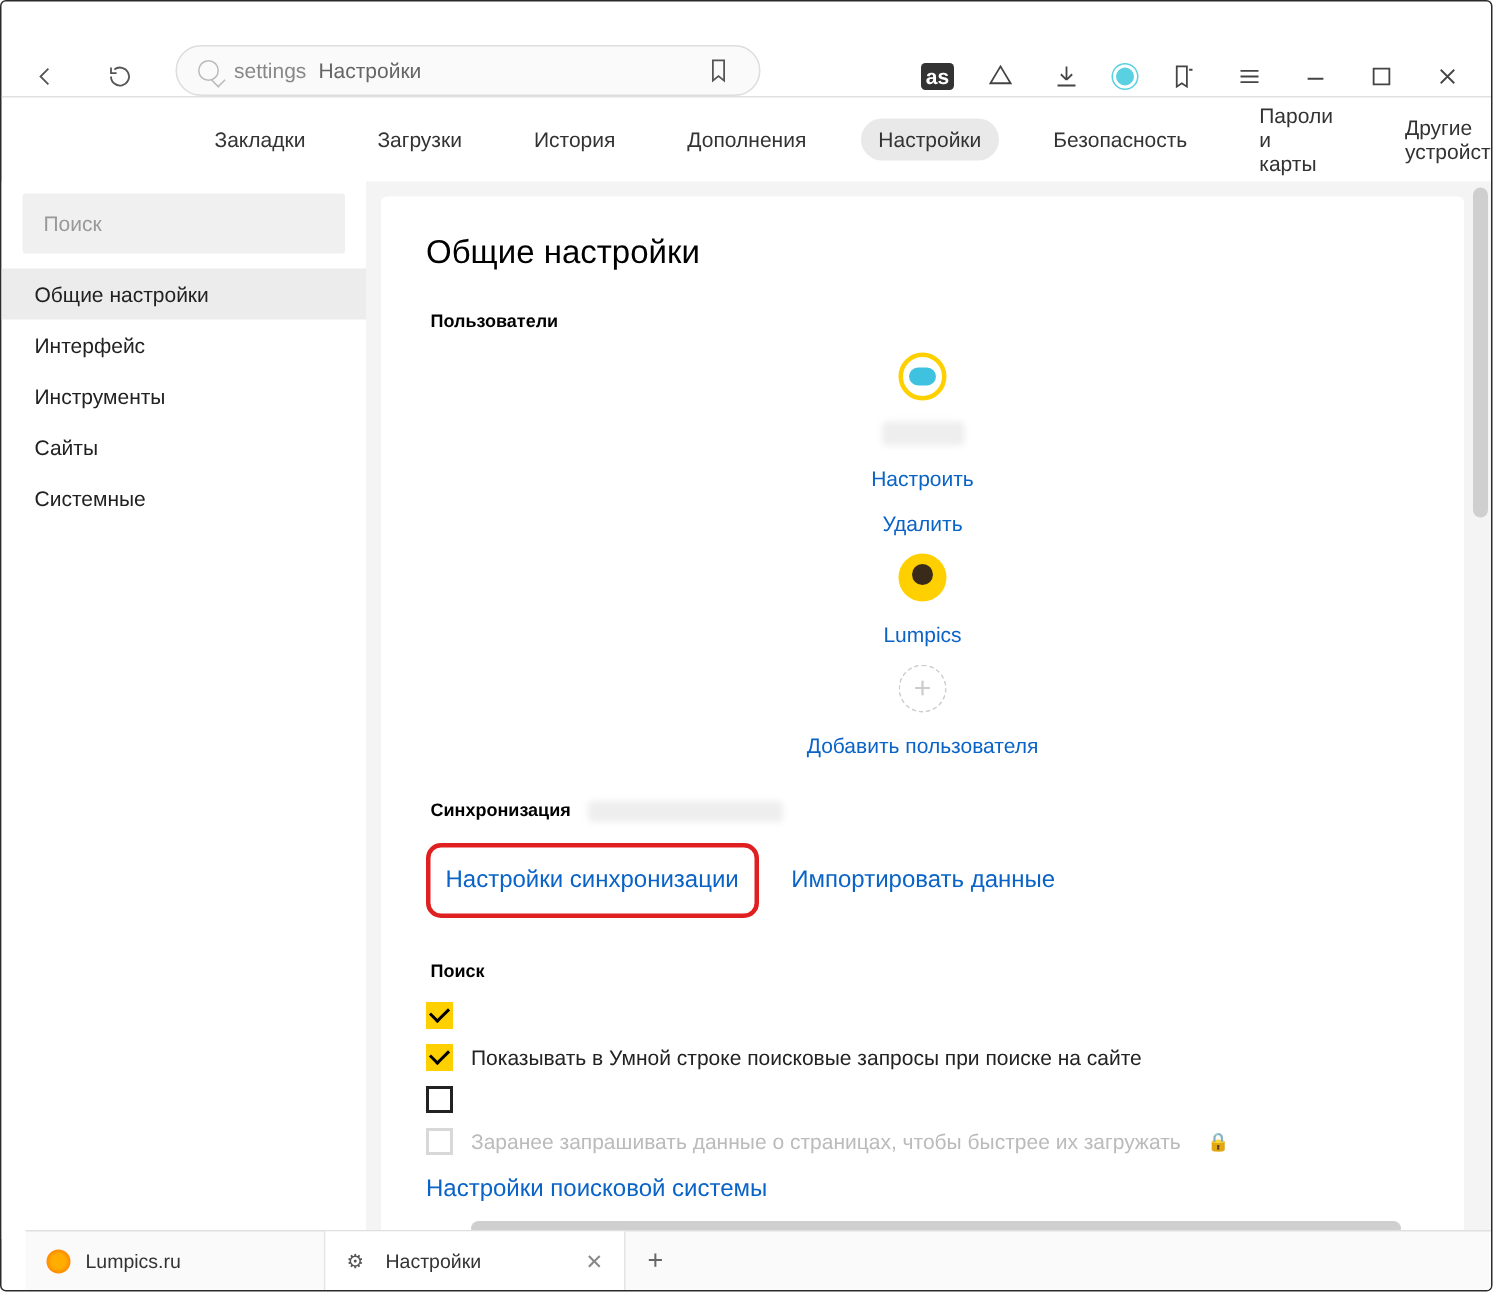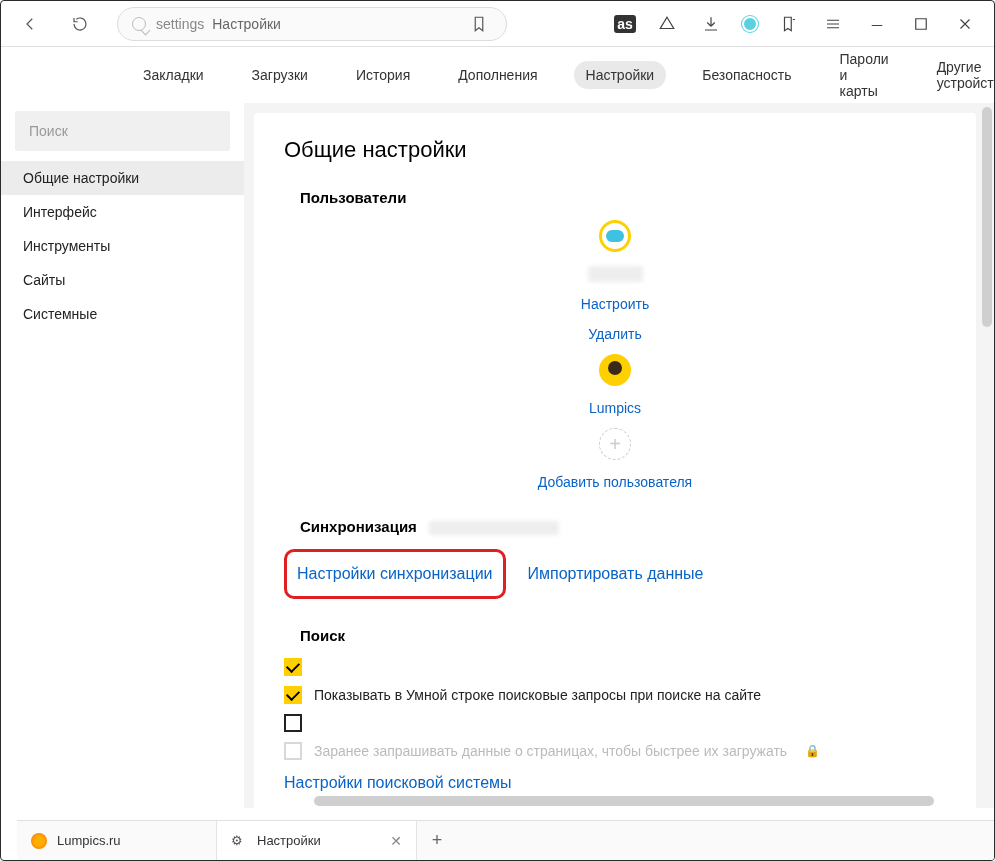--- a/index.html
+++ b/index.html
@@ -1,19 +1,19 @@
 <!DOCTYPE html>
 <html><head>
 <meta charset="utf-8">
 <style>
 * { margin:0; padding:0; box-sizing:border-box; font-family:Arial,Helvetica,sans-serif; }
 body { background:#fff; width:995px; height:861px; border:1px solid #2b2b2b; border-radius:4px; overflow:hidden; position:relative; }
 
 
-.toolbar { height:46px; display:flex; align-items:center; padding:0 16px; gap:24px; border-bottom:1px solid #e0e0e0; }
+.toolbar { height:64px; display:flex; align-items:flex-end; padding:0 16px; gap:24px; border-bottom:1px solid #e0e0e0; }
 .tb-btn { width:26px; height:26px; display:flex; align-items:center; justify-content:center; color:#555; cursor:pointer; }
 .tb-btn svg { width:18px; height:18px; stroke:#555; stroke-width:1.6; fill:none; }
 .address { flex:0 0 390px; height:34px; border:1px solid #ddd; border-radius:17px; background:#fafafa; display:flex; align-items:center; padding:0 14px; gap:10px; color:#666; font-size:14px; }
 .address .y { width:14px; height:14px; border:1.5px solid #bbb; border-radius:50%; position:relative; }
 .address .y::after { content:""; position:absolute; right:-4px; bottom:-4px; width:6px; height:6px; border-right:1.5px solid #bbb; border-bottom:1.5px solid #bbb; transform:rotate(45deg); }
 .addr-text { display:flex; gap:8px; }
 .addr-text span:first-child { color:#888; }
 .bookmark-star { margin-left:auto; color:#bbb; }
 .right-icons { display:flex; gap:18px; margin-left:auto; align-items:center; }
 .right-icons .tb-btn svg { stroke:#444; }
@@ -31,21 +31,21 @@
 .side-search { margin:0 14px 10px; height:40px; background:#f0f0f0; border-radius:2px; display:flex; align-items:center; padding:0 14px; color:#999; font-size:14px; }
 .side-item { height:34px; display:flex; align-items:center; padding:0 22px; font-size:14px; color:#222; cursor:pointer; }
 .side-item.active { background:#ececec; }
 
 
 .content-wrap { flex:1; background:#f4f4f4; position:relative; overflow:hidden; }
 .content-scrollbar { position:absolute; right:0; top:0; bottom:0; width:14px; }
 .content-scrollbar .thumb { position:absolute; right:2px; top:4px; width:10px; height:220px; background:#cfcfcf; border-radius:5px; }
 .card { background:#fff; margin:10px 18px 12px 10px; border-radius:4px; padding:24px 30px 28px; }
 .card h1 { font-size:22px; font-weight:400; margin-bottom:26px; }
-.card h2 { font-size:15px; font-weight:600; margin:28px 16px 14px; }
+.card h2 { font-size:12px; font-weight:600; margin:28px 3px 14px; }
 .card h2:first-of-type { margin-top:0; }
 .user-row { display:flex; align-items:center; gap:14px; font-size:14px; margin-bottom:12px;flex-direction:column; }
 .avatar { width:32px; height:32px; border-radius:50%; display:flex; align-items:center; justify-content:center; }
 .avatar.cloud { background:#fff; border:3px solid #ffd000; position:relative; }
 .avatar.cloud::after { content:""; width:18px; height:12px; background:#3fc2e0; border-radius:10px; }
 .avatar.lump { background:#ffd000; position:relative; }
 .avatar.lump::after { content:""; position:absolute; width:14px; height:14px; background:#3a2a1a; border-radius:50%; top:7px; left:9px; }
 .avatar.add { border:1px dashed #ccc; color:#ccc; font-size:20px; line-height:1; }
 .blur-name { width:55px; height:16px; background:#eee; border-radius:3px; filter:blur(2px); }
 .link { color:#0a63c6; cursor:pointer; }

